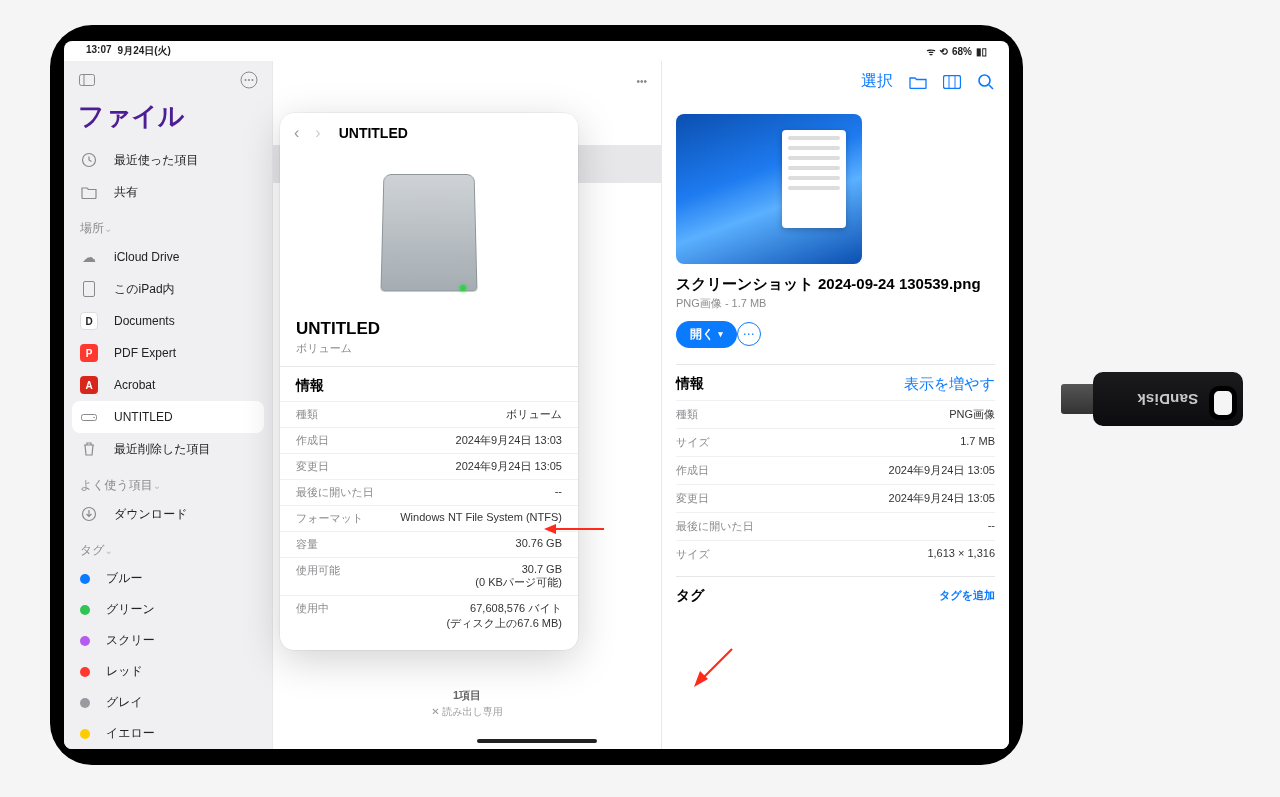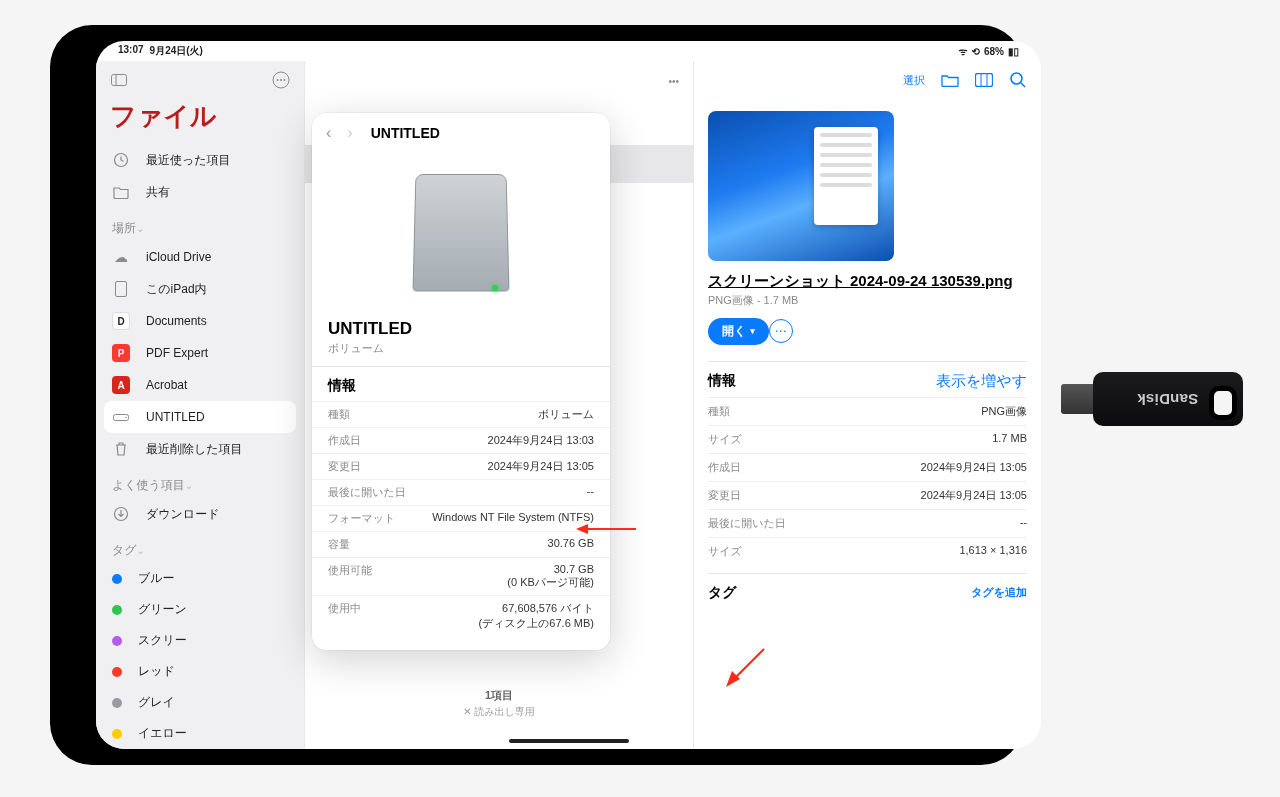--- a/index.html
+++ b/index.html
@@ -1,30 +1,30 @@
 <!DOCTYPE html>
 <html><head>
 <meta charset="utf-8">
 <style>
   * { box-sizing: border-box; margin: 0; padding: 0; }
   body { background: #f5f5f5; font-family: -apple-system, "Hiragino Sans", sans-serif; width: 1280px; height: 797px; position: relative; overflow: hidden; }
 
   .ipad-frame { position: absolute; left: 50px; top: 25px; width: 973px; height: 740px; background: #000; border-radius: 42px; padding: 16px 14px; }
-  .ipad-screen { width: 100%; height: 100%; background: #fff; border-radius: 28px; overflow: hidden; position: relative; display: flex; flex-direction: column; margin-left: 32px; }
+  .ipad-screen { width: 100%; height: 100%; background: #fff; border-radius: 8px; overflow: hidden; position: relative; display: flex; flex-direction: column; }
 
   .statusbar { height: 20px; display: flex; align-items: center; justify-content: space-between; padding: 0 22px; font-size: 10px; font-weight: 600; color: #222; }
   .statusbar .left { display: flex; gap: 6px; }
   .statusbar .right { display: flex; gap: 4px; align-items: center; }
 
   .app { flex: 1; display: flex; min-height: 0; position: relative; }
 
   
   .sidebar { width: 208px; background: #f0f0f2; padding: 6px 8px 0 8px; overflow-y: auto; font-size: 12px; }
   .sb-top { display: flex; justify-content: space-between; align-items: center; padding: 4px 6px 10px; color: #777; }
-  .sb-title { font-size: 26px; font-weight: 700; padding: 0 6px 10px; color: #b91c1c; }
+  .sb-title { font-size: 26px; font-weight: 700; padding: 0 6px 10px; color: #4c1d95; }
   .sb-item { display: flex; align-items: center; gap: 16px; padding: 7px 8px; border-radius: 8px; color: #222; position: relative; }
   .sb-item.active { background: #fff; }
   .sb-item.active::after { content: ''; position: absolute; right: -8px; top: 50%; width: 0; height: 0; border: 8px solid transparent; border-left-color: #fff; transform: translateY(-50%); }
   .sb-icon { width: 18px; height: 18px; display: flex; align-items: center; justify-content: center; color: #8a8a8e; font-size: 14px; }
   .sb-section { display: flex; justify-content: flex-start; align-items: center; padding: 12px 8px 4px; color: #8a8a8e; font-size: 12px; }
   .chev { color: #bbb; font-size: 10px; }
   .dot { width: 10px; height: 10px; border-radius: 50%; display: inline-block; }
   .app-badge { width: 18px; height: 18px; border-radius: 4px; display: flex; align-items: center; justify-content: center; font-size: 10px; font-weight: 700; color: #fff; }
 
   
@@ -46,26 +46,26 @@
   .drive-led { position: absolute; right: 28px; bottom: 12px; width: 6px; height: 6px; background: #2fd24a; border-radius: 50%; box-shadow: 0 0 4px #2fd24a; }
   .pop-name { padding: 0 16px; font-size: 17px; font-weight: 700; }
   .pop-sub { padding: 2px 16px 10px; font-size: 11px; color: #8a8a8e; }
   .pop-section-h { padding: 10px 16px 6px; font-size: 14px; font-weight: 700; border-top: 0.5px solid #e6e6e8; }
   .info-row { display: flex; justify-content: space-between; padding: 5px 16px; font-size: 11px; border-top: 0.5px solid #f0f0f2; }
   .info-row .k { color: #8a8a8e; }
   .info-row .v { color: #333; text-align: right; max-width: 170px; }
 
   
   .inspector { flex: 1; background: #fff; display: flex; flex-direction: column; padding: 6px 14px 0; }
-  .insp-top { display: flex; justify-content: flex-end; align-items: center; gap: 16px; color: #0a7aff; font-size: 11px; padding: 4px 0 10px; }
+  .insp-top { display: flex; justify-content: flex-end; align-items: center; gap: 16px; color: #0a7aff; font-size: 16px; padding: 4px 0 10px; }
   .insp-ico { width: 18px; height: 18px; display: inline-flex; align-items: center; justify-content: center; }
   .preview { width: 186px; height: 150px; border-radius: 8px; overflow: hidden; background: linear-gradient(160deg,#0b4fb0 0%,#1e7bf0 40%,#5bb0ff 60%,#0b4fb0 100%); position: relative; margin-top: 12px; }
   .preview .win { position: absolute; right: 16px; top: 16px; width: 64px; height: 98px; background: #fff; border-radius: 4px; box-shadow: 0 2px 6px rgba(0,0,0,0.25); }
   .preview .win .line { height: 4px; background: #ddd; margin: 6px 6px 0; border-radius: 2px; }
-  .file-name { font-size: 15px; font-weight: 700; margin-top: 10px; line-height: 1.3; text-decoration: underline; }
+  .file-name { font-size: 15px; font-weight: 700; margin-top: 10px; line-height: 1.3; }
   .file-meta { color: #8a8a8e; font-size: 11px; margin-top: 2px; }
   .open-row { display: flex; justify-content: flex-start; align-items: center; margin: 10px 0 16px; }
   .open-btn { background: #0a7aff; color: #fff; font-size: 12px; font-weight: 600; padding: 5px 14px; border-radius: 14px; display: inline-flex; align-items: center; gap: 4px; }
   .more-btn { width: 24px; height: 24px; border: 1.5px solid #0a7aff; border-radius: 50%; color: #0a7aff; display: flex; align-items: center; justify-content: center; font-size: 12px; }
   .insp-section-h { display: flex; justify-content: space-between; align-items: center; font-size: 14px; font-weight: 700; padding: 10px 0 6px; border-top: 0.5px solid #e6e6e8; }
   .insp-section-h .link { color: #0a7aff; font-size: 15px; font-weight: 400; }
   .ir { display: flex; justify-content: space-between; font-size: 11px; padding: 6px 0; border-top: 0.5px solid #f0f0f2; }
   .ir .k { color: #8a8a8e; }
   .ir .v { color: #333; }
   .add-tag { color: #0a7aff; font-size: 11px; }

